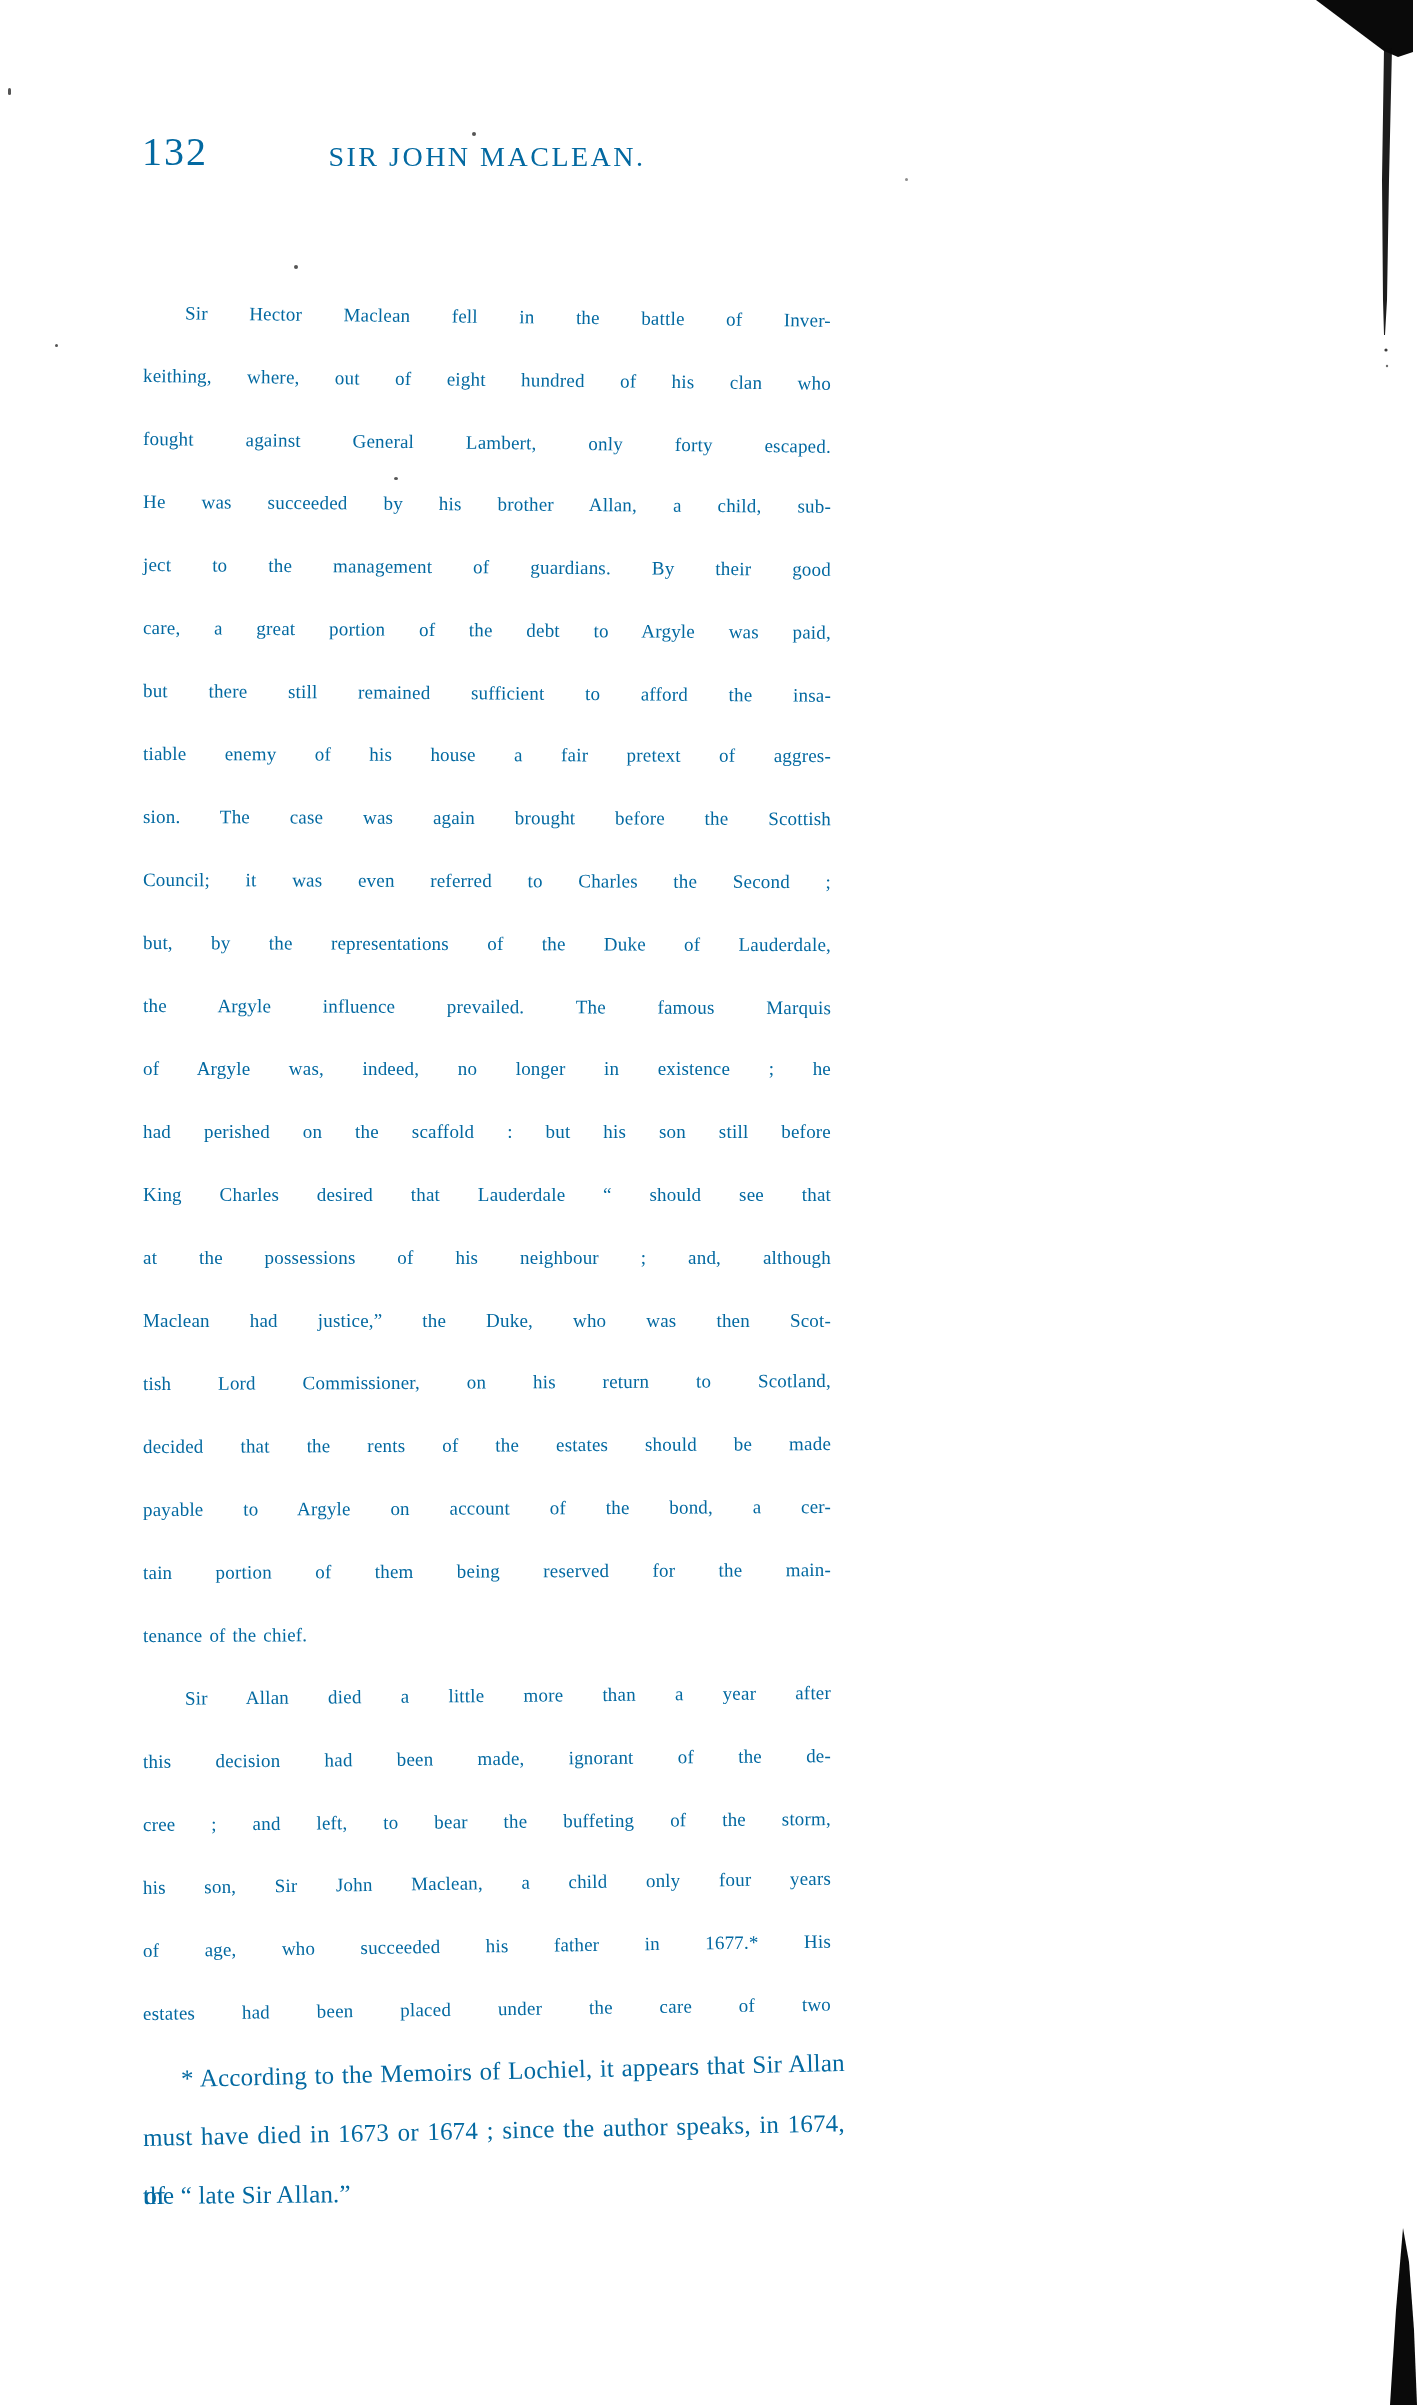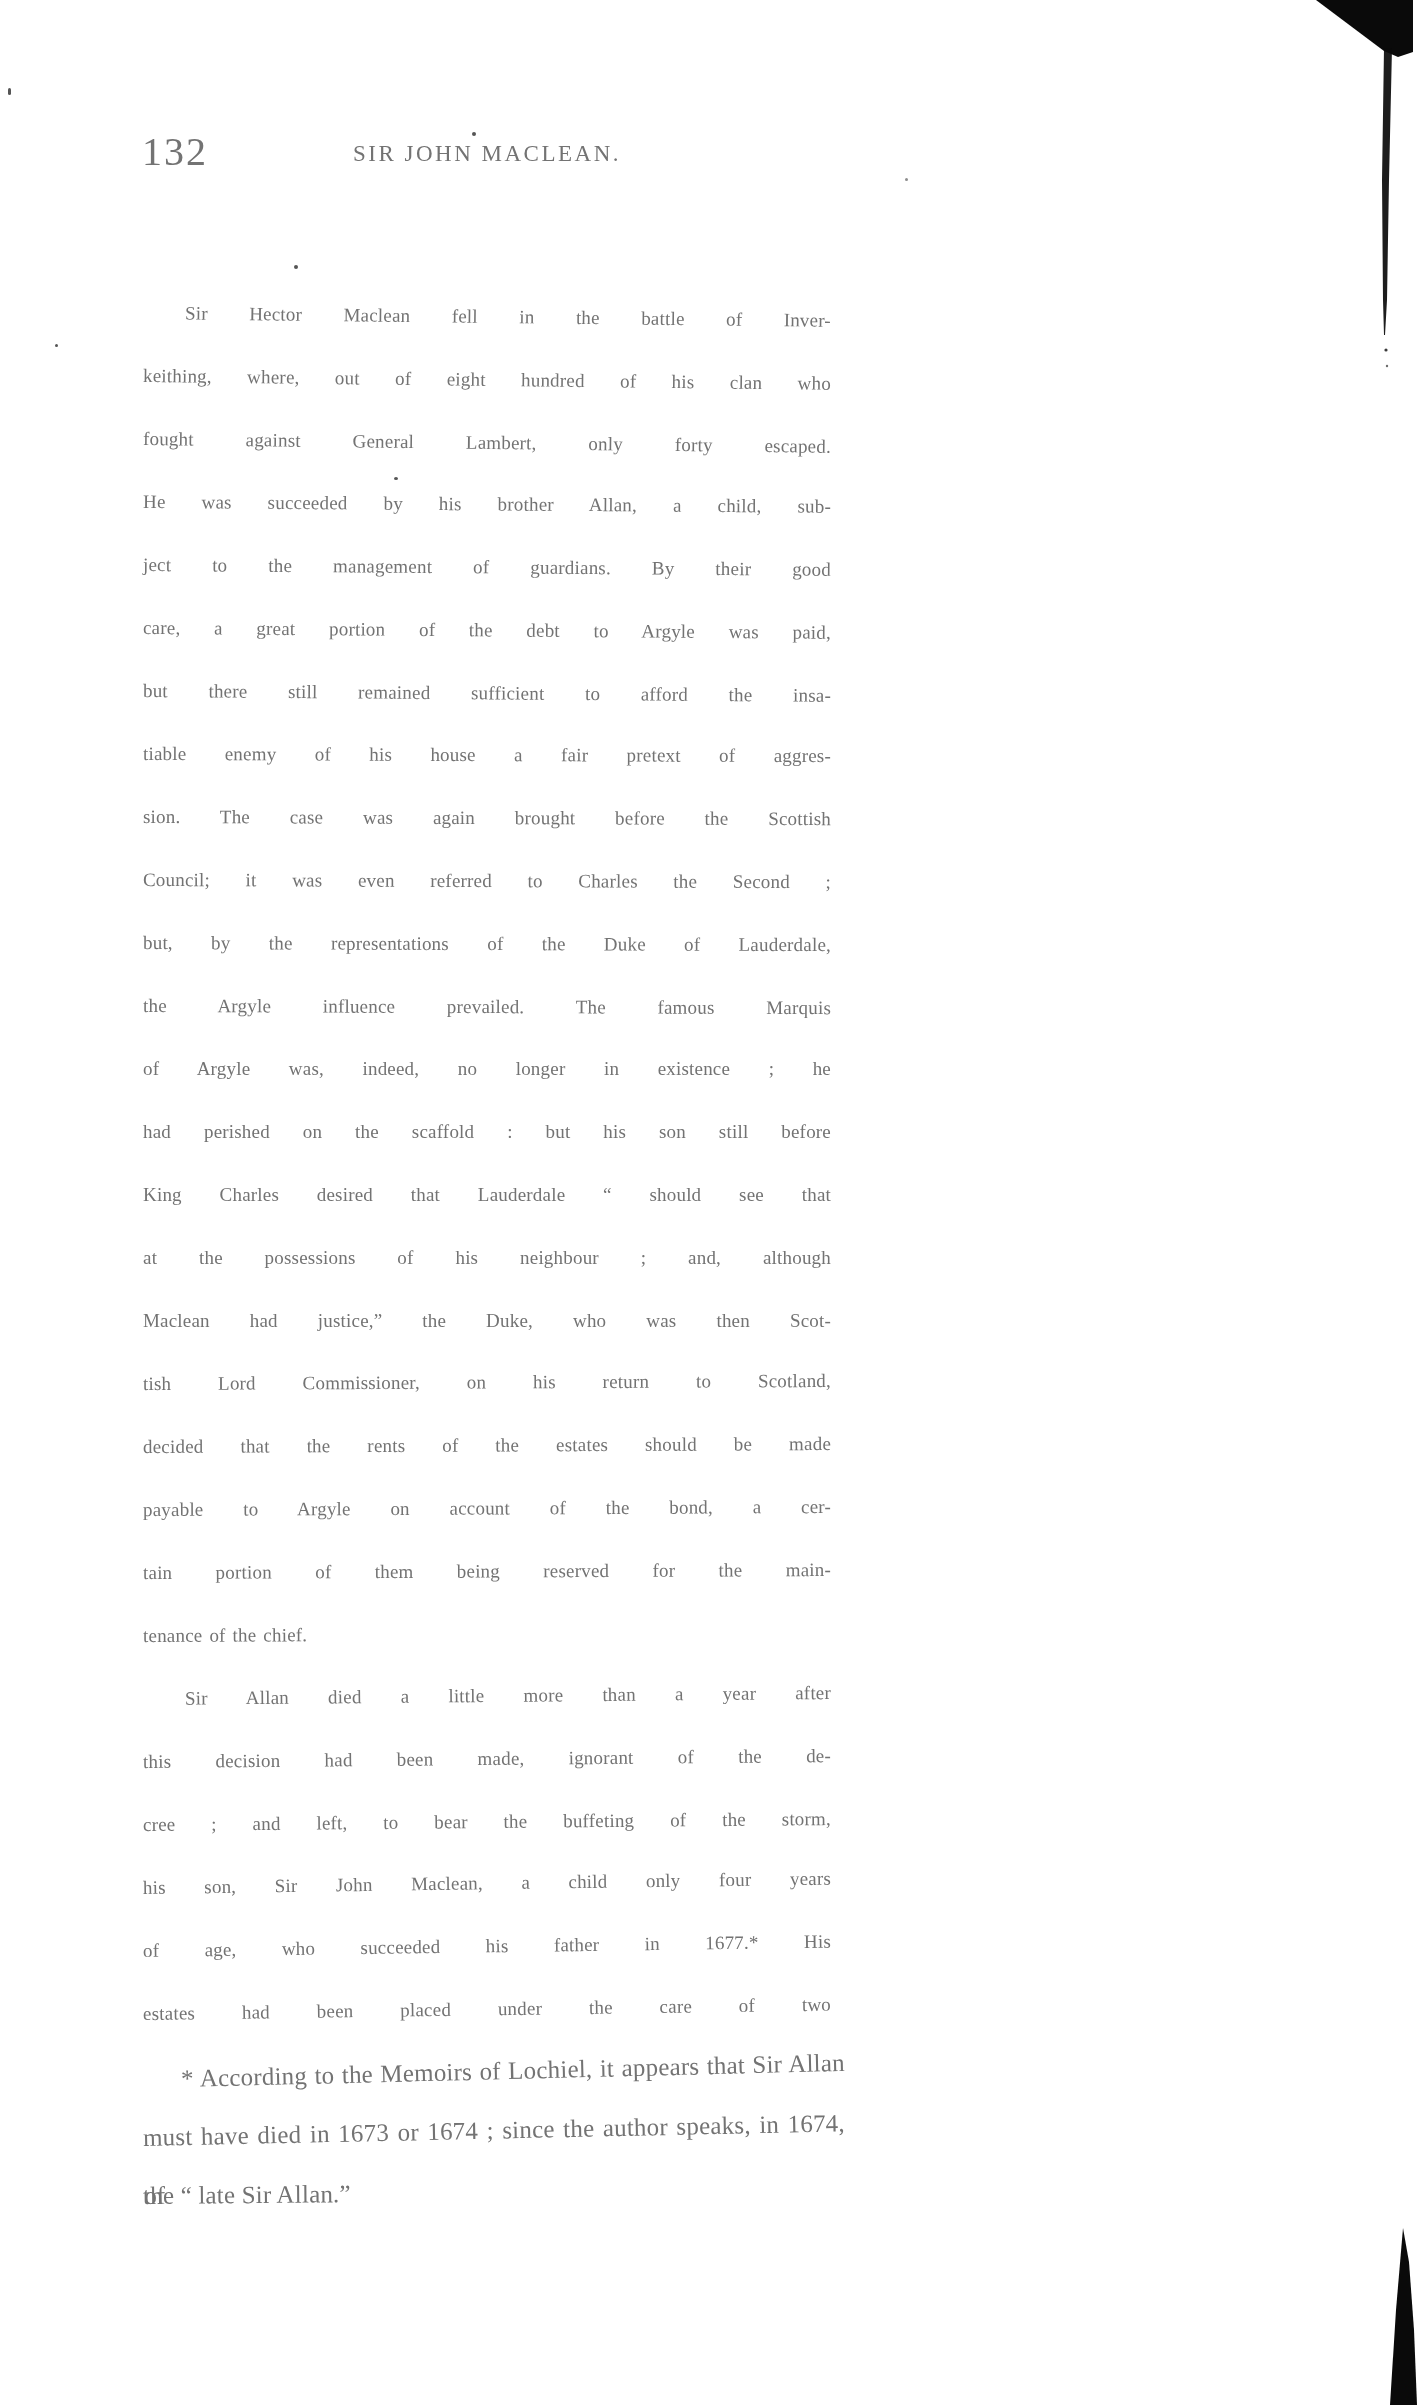--- a/index.html
+++ b/index.html
@@ -1,31 +1,31 @@
 <!DOCTYPE html>
 <html><head>
 <meta charset="utf-8">
 <style>
   html,body { margin:0; padding:0; background:#ffffff; }
   .page {
     position:relative;
     width:1419px; height:2405px;
     background:#ffffff;
-    color:#737373;
+    color:#0369a1;
     font-family:"Liberation Serif","DejaVu Serif",serif;
     overflow:hidden;
   }
   
   .page-number {
     position:absolute; left:142px; top:128px;
     font-size:40px; letter-spacing:2px;
   }
   .running-title {
     position:absolute; left:143px; top:141px; width:688px;
-    text-align:center; font-size:23px; letter-spacing:2.5px;
+    text-align:center; font-size:28px; letter-spacing:2.5px;
   }
   
   .body-text {
     position:absolute; left:143px; top:281px; width:688px;
     font-size:19px; line-height:63px;
   }
   .ln {
     height:63px;
     text-align:justify;
     text-align-last:justify;

